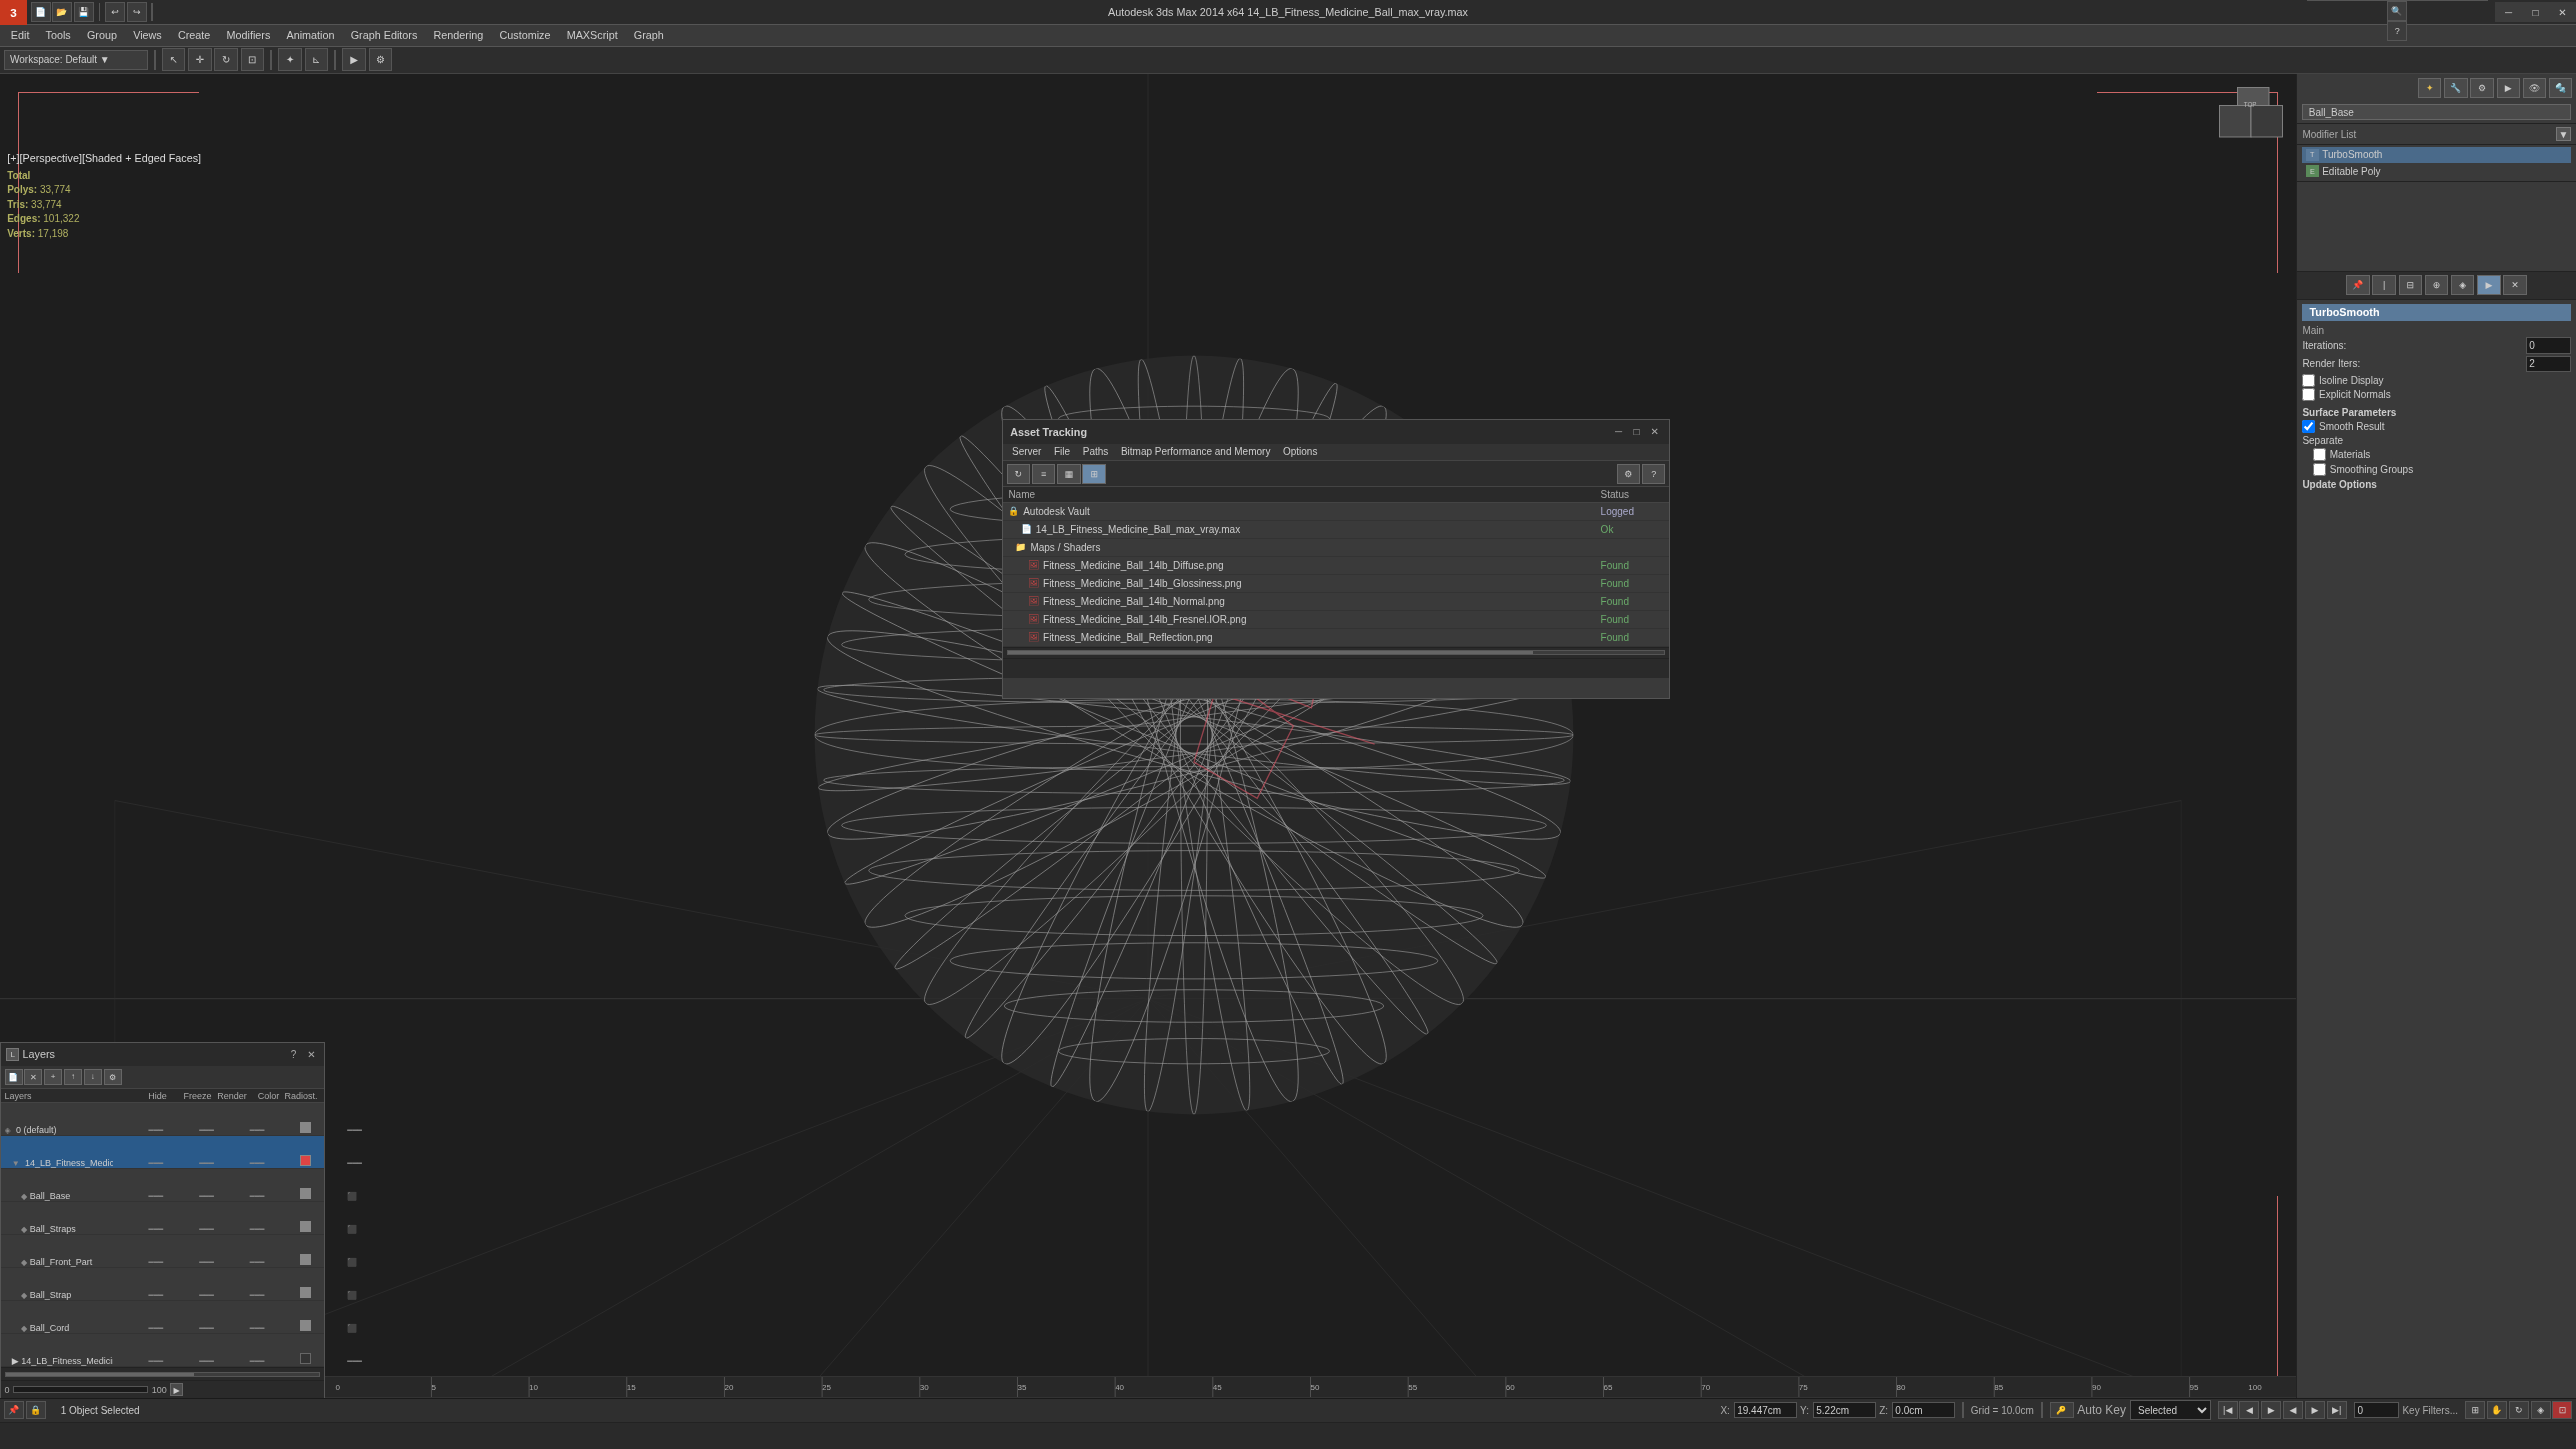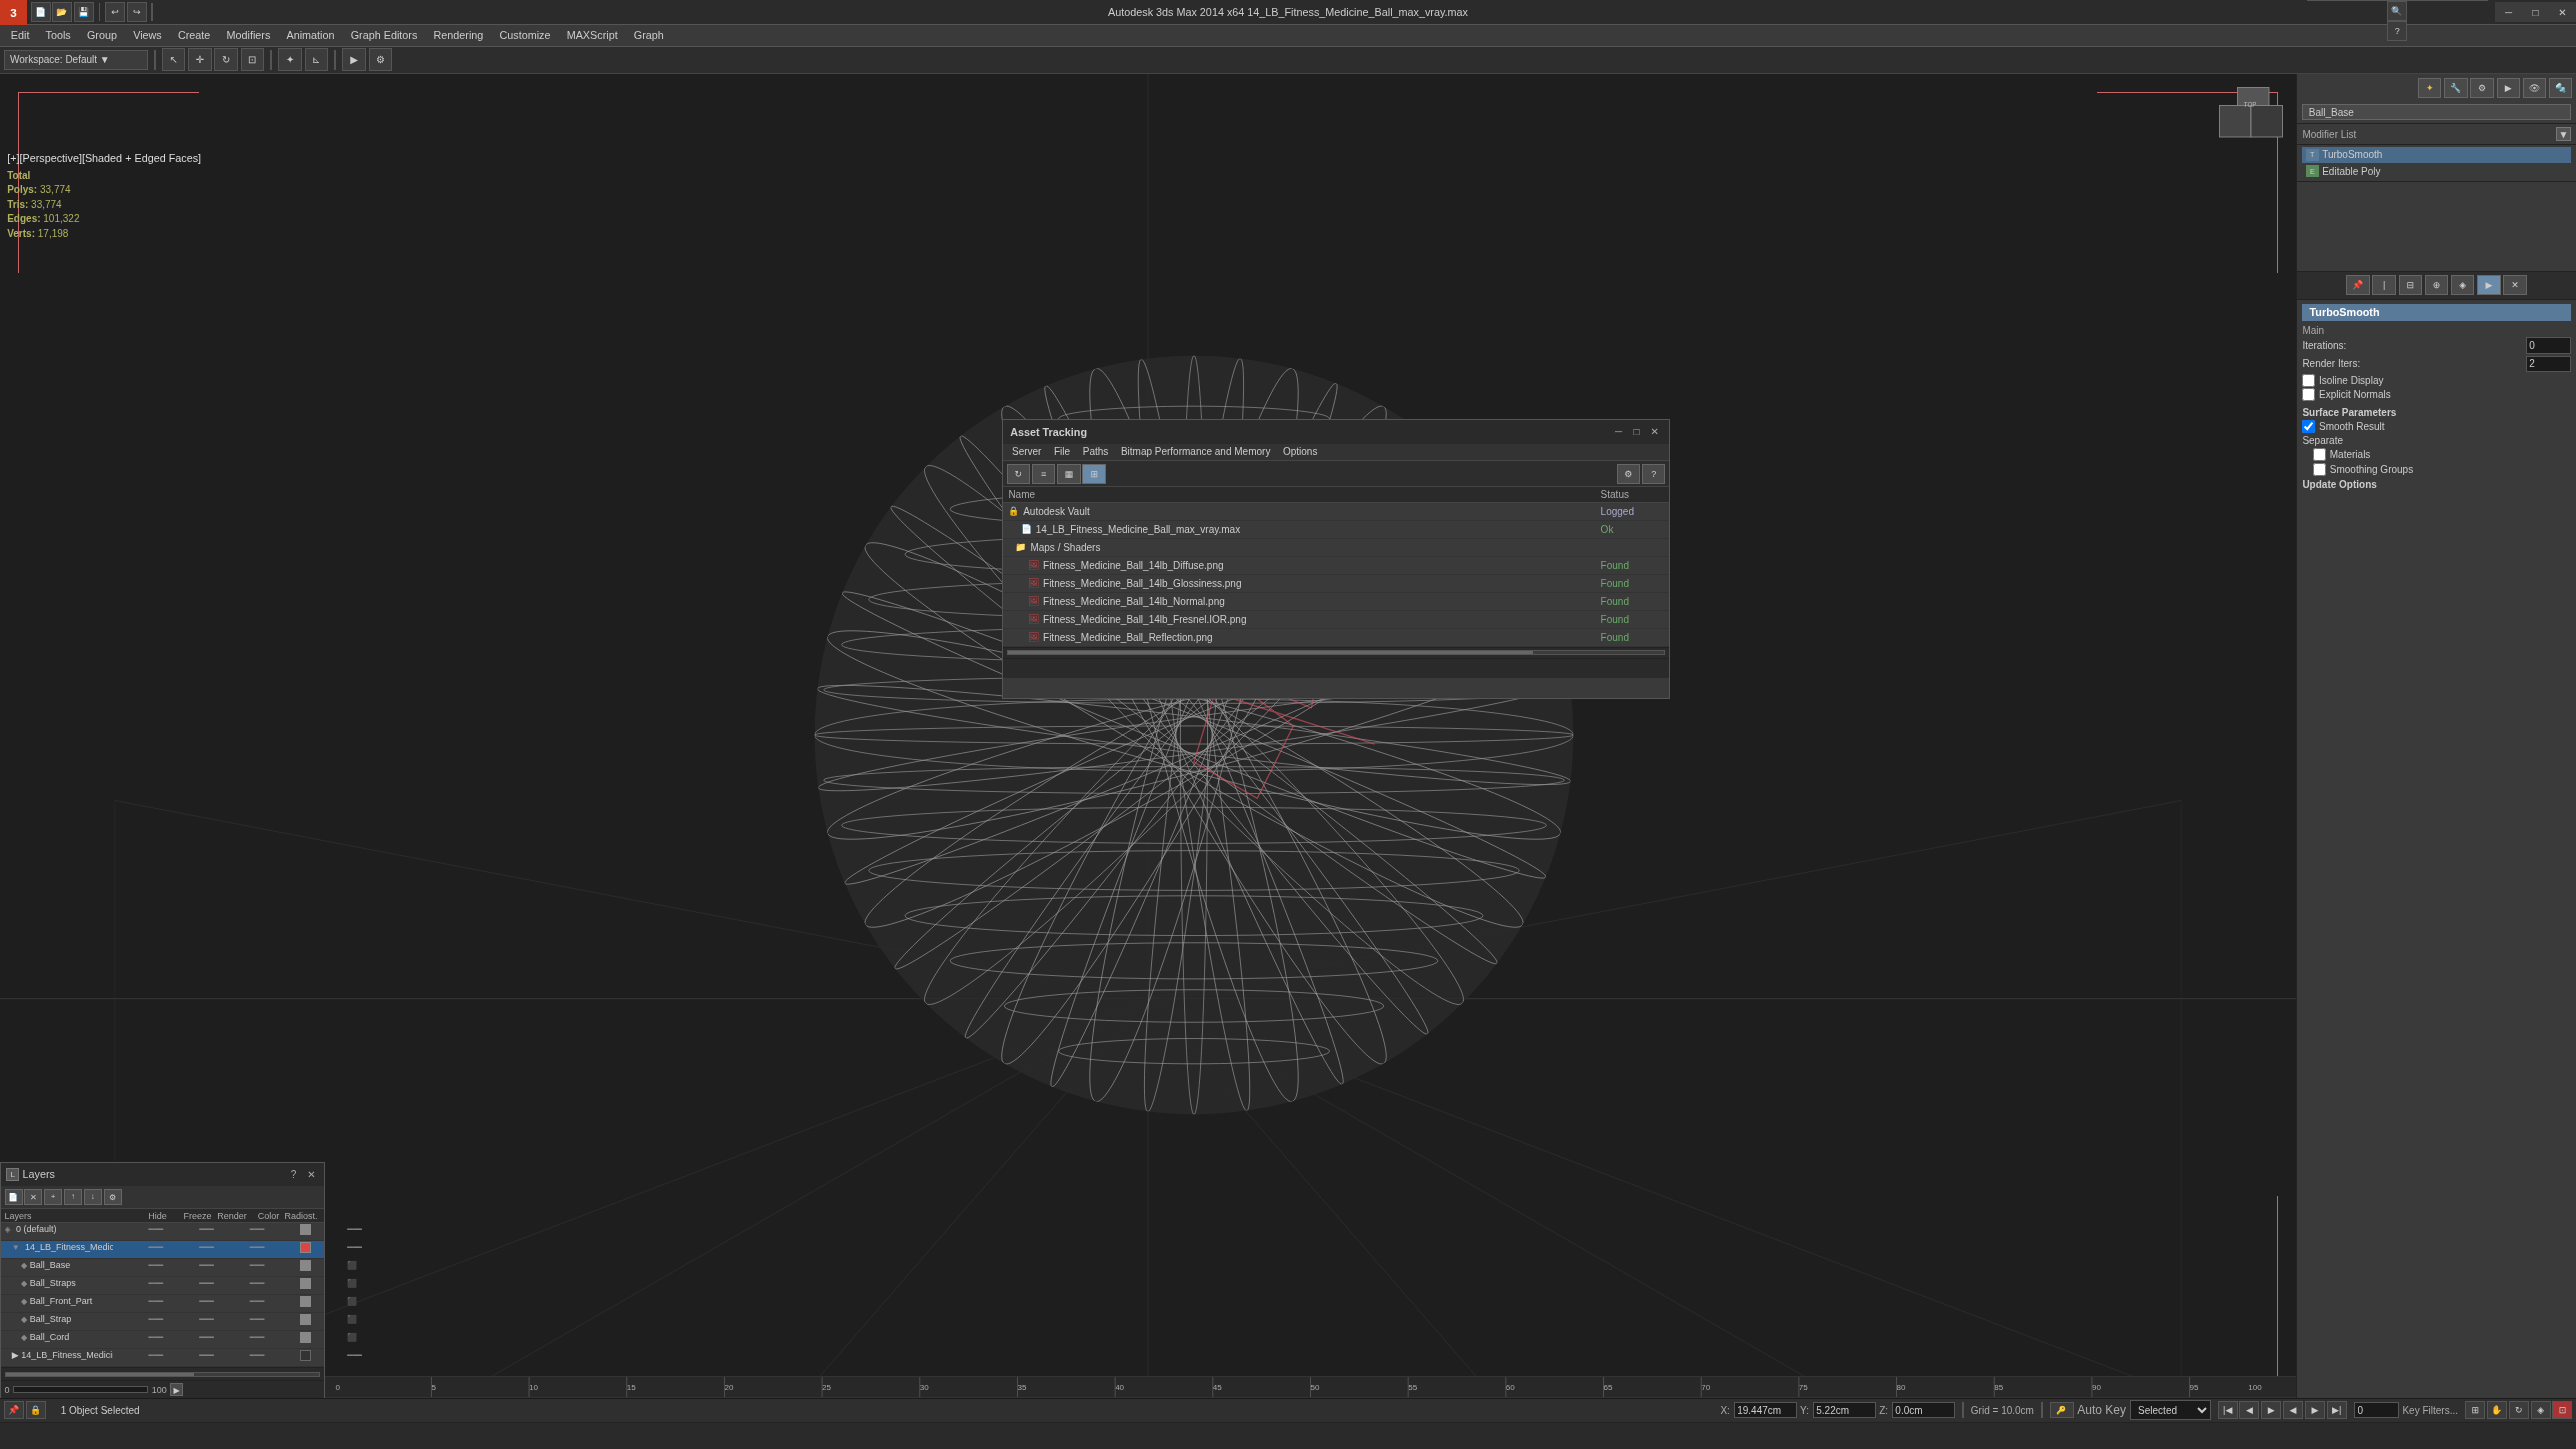--- a/index.html
+++ b/index.html
@@ -339,23 +339,23 @@
     }
     .col-layers { flex: 1; min-width: 108px; }
     .col-hide { width: 36px; text-align: center; }
     .col-freeze { width: 36px; text-align: right; }
     .col-render { width: 41px; text-align: center; }
     .col-color { width: 32px; text-align: center; }
     .col-radio { width: 36px; text-align: left; }
 
     .layer-row {
       display: flex;
-      align-items: flex-start;
+      align-items: flex-end;
       padding: 0.9px 3.6px;
-      height: 18px;
+      height: 33px;
       font-size: 9px;
       border-bottom: 0.9px solid #333;
       gap: 36px;
     }
     .layer-row.selected { background: #2a5a8a; }
     .layer-name { flex: 1; min-width: 108px; color: #ccc; white-space: nowrap; overflow: hidden; }
     .layer-icon { margin-right: 2.7px; font-size: 8.1px; color: #888; }
     .layer-cell { width: 36px; text-align: center; }
     .layer-color-dot { width: 10.8px; height: 10.8px; display: inline-block; border: 0.9px solid #888; }
 

